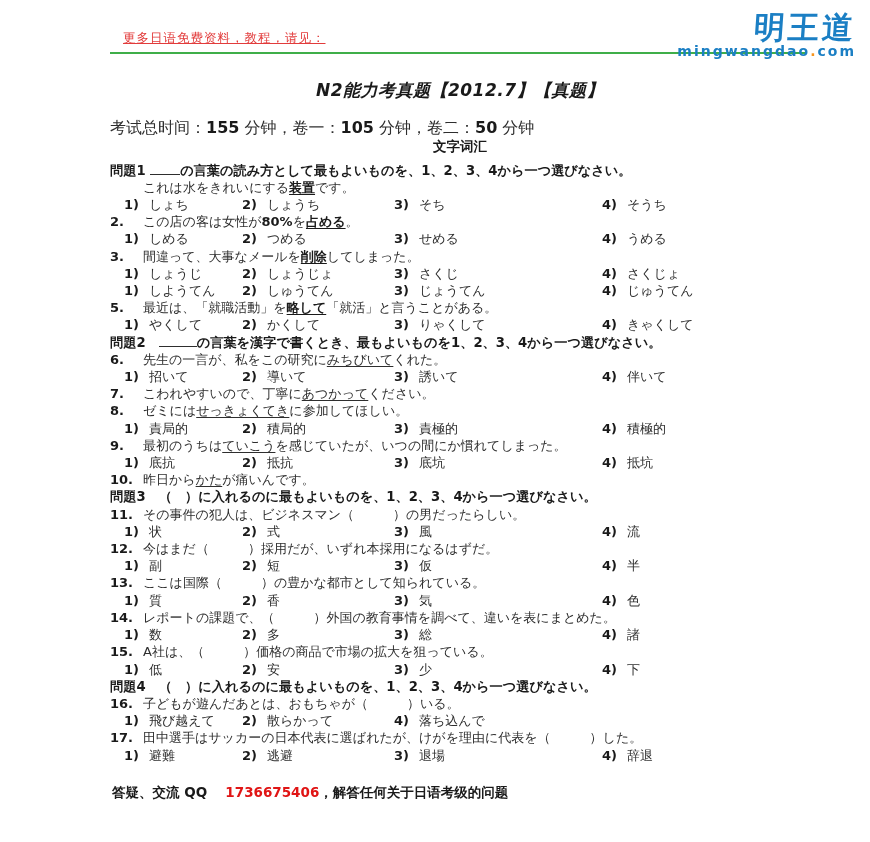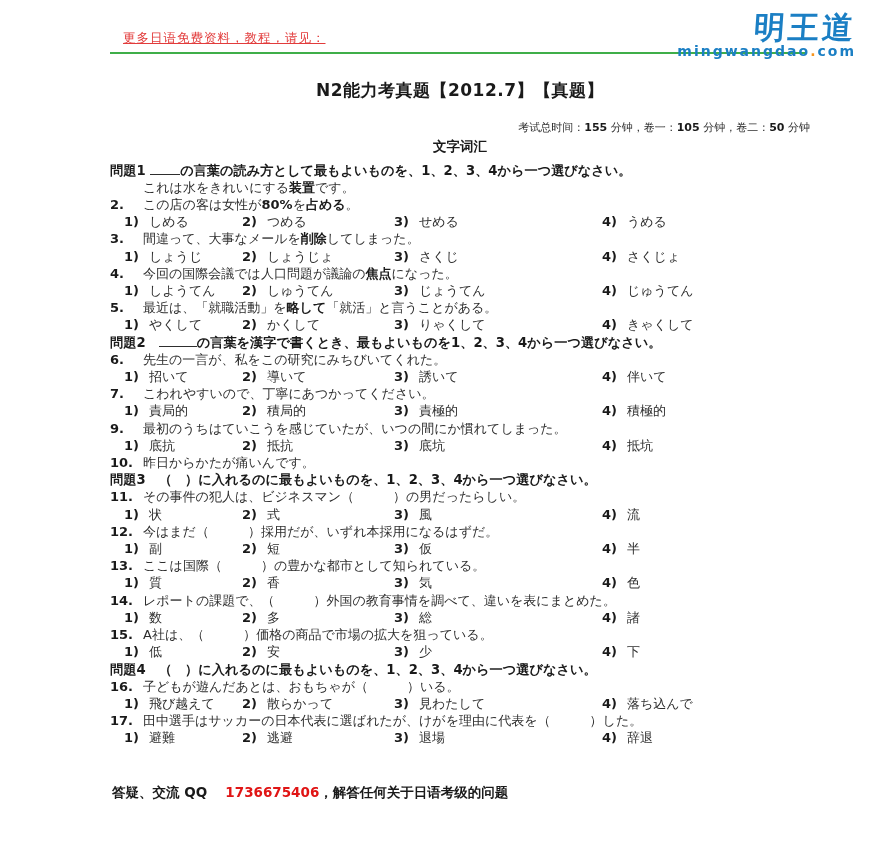--- a/index.html
+++ b/index.html
@@ -27,36 +27,36 @@
     font-size:14px;font-weight:bold;color:#1b7fc4;letter-spacing:2px;margin-top:1px;
   }
   .logo-domain .dot{color:#f7941d;}
   
   .doc{
     position:absolute;left:110px;top:82px;width:700px;
     font-size:13px;line-height:17.2px;color:#2e2e2e;
   }
   .doc-title{
     text-align:center;font-size:17px;font-weight:bold;color:#1a1a1a;
-    margin:0 0 20px 0;letter-spacing:.5px;
+    margin:0 0 20px 0;letter-spacing:.5px;font-style:italic;
   }
-  .time-line{text-align:right;font-size:11px;margin-bottom:2px;}
+  .time-line{text-align:left;font-size:16px;margin-bottom:2px;}
   .section-title{text-align:center;font-size:13.5px;font-weight:bold;margin-bottom:6px;color:#1a1a1a;}
   .line{white-space:nowrap;}
   .problem-header{font-weight:bold;color:#1a1a1a;font-size:13.2px;}
   .problem-header.first{margin-top:0;}
   .q-stem .q-num{display:inline-block;min-width:33px;font-weight:bold;color:#1a1a1a;}
   .q-stem.no-num{padding-left:33px;}
   .q-options{display:flex;padding-left:14px;}
   .opt{flex:0 0 auto;}
   .opt:nth-child(1){width:118px;}
   .opt:nth-child(2){width:152px;}
   .opt:nth-child(3){width:208px;}
   .opt-num{font-weight:bold;color:#1a1a1a;margin-right:10px;}
-  .seg-u{text-underline-offset:2px;}
+  .seg-u{text-decoration:underline;text-underline-offset:2px;}
   .seg-b{font-weight:bold;color:#1a1a1a;}
   .seg-red{color:#e01515;text-align:right;}
   .blank{
     display:inline-block;border-bottom:1.6px solid #2e2e2e;height:.85em;
     vertical-align:baseline;
   }
   
   .footer{
     position:absolute;left:112px;top:784px;font-size:13.5px;font-weight:bold;color:#1a1a1a;
   }
@@ -71,35 +71,40 @@
   <div class="logo-domain"><span>mingwangdao</span><span class="dot">.</span><span>com</span></div>
 </div>
 
 <div class="doc">
   <div class="doc-title">N2能力考真题【2012.7】【真题】</div>
   <div class="time-line" id="time-line"><span class="">考试总时间：</span><span class="seg-b">155</span><span class=""> 分钟，卷一：</span><span class="seg-b">105</span><span class=""> 分钟，卷二：</span><span class="seg-b">50</span><span class=""> 分钟</span></div>
   <div class="section-title">文字词汇</div>
   <div id="blocks">
       <div class="line problem-header first"><span class="">問題1 </span><span class="blank" style="width: 30px;"></span><span class="">の言葉の読み方として最もよいものを、1、2、3、4から一つ選びなさい。</span></div>
       <div class="line q-stem no-num"><span class="">これは水をきれいにする</span><span class="seg-u seg-b">装置</span><span class="">です。</span></div>
+      <div class="line q-options">
+        <span class="opt"><span class="opt-num">1)</span><span>しょち</span></span>
+        <span class="opt"><span class="opt-num">2)</span><span>しょうち</span></span>
+        <span class="opt"><span class="opt-num">3)</span><span>そち</span></span>
+        <span class="opt"><span class="opt-num">4)</span><span>そうち</span></span>
+      </div>
       <div class="line q-stem"><span class="q-num">2.</span><span class="">この店の客は女性が</span><span class="seg-b">80%</span><span class="">を</span><span class="seg-u seg-b">占める</span><span class="">。</span></div>
       <div class="line q-options">
         <span class="opt"><span class="opt-num">1)</span><span>しめる</span></span>
         <span class="opt"><span class="opt-num">2)</span><span>つめる</span></span>
         <span class="opt"><span class="opt-num">3)</span><span>せめる</span></span>
         <span class="opt"><span class="opt-num">4)</span><span>うめる</span></span>
       </div>
       <div class="line q-stem"><span class="q-num">3.</span><span class="">間違って、大事なメールを</span><span class="seg-u seg-b">削除</span><span class="">してしまった。</span></div>
       <div class="line q-options">
         <span class="opt"><span class="opt-num">1)</span><span>しょうじ</span></span>
         <span class="opt"><span class="opt-num">2)</span><span>しょうじょ</span></span>
         <span class="opt"><span class="opt-num">3)</span><span>さくじ</span></span>
         <span class="opt"><span class="opt-num">4)</span><span>さくじょ</span></span>
       </div>
-      <div class="line q-stem"><span class="q-num">4.</span><span class="">今回の国際会議では人口問題が議論の</span><span class="seg-u seg-b">焦点</span><span class="">になった。</span></div>
       <div class="line q-options">
         <span class="opt"><span class="opt-num">1)</span><span>しようてん</span></span>
         <span class="opt"><span class="opt-num">2)</span><span>しゅうてん</span></span>
         <span class="opt"><span class="opt-num">3)</span><span>じょうてん</span></span>
         <span class="opt"><span class="opt-num">4)</span><span>じゅうてん</span></span>
       </div>
       <div class="line q-stem"><span class="q-num">5.</span><span class="">最近は、「就職活動」を</span><span class="seg-u seg-b">略して</span><span class="">「就活」と言うことがある。</span></div>
       <div class="line q-options">
         <span class="opt"><span class="opt-num">1)</span><span>やくして</span></span>
         <span class="opt"><span class="opt-num">2)</span><span>かくして</span></span>
@@ -108,20 +113,21 @@
       </div>
       <div class="line problem-header"><span class="">問題2　</span><span class="blank" style="width: 38px;"></span><span class="">の言葉を漢字で書くとき、最もよいものを1、2、3、4から一つ選びなさい。</span></div>
       <div class="line q-stem"><span class="q-num">6.</span><span class="">先生の一言が、私をこの研究に</span><span class="seg-u">みちびいて</span><span class="">くれた。</span></div>
       <div class="line q-options">
         <span class="opt"><span class="opt-num">1)</span><span>招いて</span></span>
         <span class="opt"><span class="opt-num">2)</span><span>導いて</span></span>
         <span class="opt"><span class="opt-num">3)</span><span>誘いて</span></span>
         <span class="opt"><span class="opt-num">4)</span><span>伴いて</span></span>
       </div>
       <div class="line q-stem"><span class="q-num">7.</span><span class="">こわれやすいので、丁寧に</span><span class="seg-u">あつかって</span><span class="">ください。</span></div>
+      <div class="line q-stem"><span class="q-num">8.</span><span class="">ゼミには</span><span class="seg-u">せっきょくてき</span><span class="">に参加してほしい。</span></div>
       <div class="line q-options">
         <span class="opt"><span class="opt-num">1)</span><span>責局的</span></span>
         <span class="opt"><span class="opt-num">2)</span><span>積局的</span></span>
         <span class="opt"><span class="opt-num">3)</span><span>責極的</span></span>
         <span class="opt"><span class="opt-num">4)</span><span>積極的</span></span>
       </div>
       <div class="line q-stem"><span class="q-num">9.</span><span class="">最初のうちは</span><span class="seg-u">ていこう</span><span class="">を感じていたが、いつの間にか慣れてしまった。</span></div>
       <div class="line q-options">
         <span class="opt"><span class="opt-num">1)</span><span>底抗</span></span>
         <span class="opt"><span class="opt-num">2)</span><span>抵抗</span></span>
@@ -163,21 +169,20 @@
         <span class="opt"><span class="opt-num">1)</span><span>低</span></span>
         <span class="opt"><span class="opt-num">2)</span><span>安</span></span>
         <span class="opt"><span class="opt-num">3)</span><span>少</span></span>
         <span class="opt"><span class="opt-num">4)</span><span>下</span></span>
       </div>
       <div class="line problem-header"><span class="">問題4　（　）に入れるのに最もよいものを、1、2、3、4から一つ選びなさい。</span></div>
       <div class="line q-stem"><span class="q-num">16.</span><span class="">子どもが遊んだあとは、おもちゃが（　　　）いる。</span></div>
       <div class="line q-options">
         <span class="opt"><span class="opt-num">1)</span><span>飛び越えて</span></span>
         <span class="opt"><span class="opt-num">2)</span><span>散らかって</span></span>
-        <span class="opt"><span class="opt-num">3)</span><span>見わたして</span></span>
         <span class="opt"><span class="opt-num">4)</span><span>落ち込んで</span></span>
       </div>
       <div class="line q-stem"><span class="q-num">17.</span><span class="">田中選手はサッカーの日本代表に選ばれたが、けがを理由に代表を（　　　）した。</span></div>
       <div class="line q-options">
         <span class="opt"><span class="opt-num">1)</span><span>避難</span></span>
         <span class="opt"><span class="opt-num">2)</span><span>逃避</span></span>
         <span class="opt"><span class="opt-num">3)</span><span>退場</span></span>
         <span class="opt"><span class="opt-num">4)</span><span>辞退</span></span>
       </div>
     </div>

